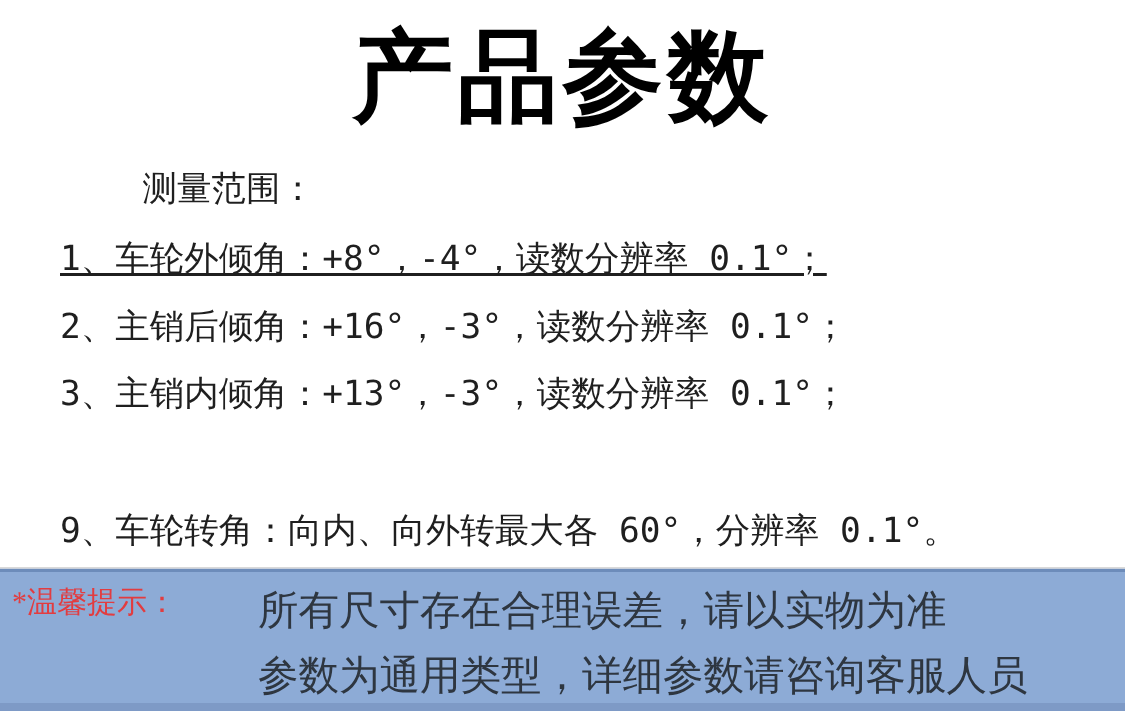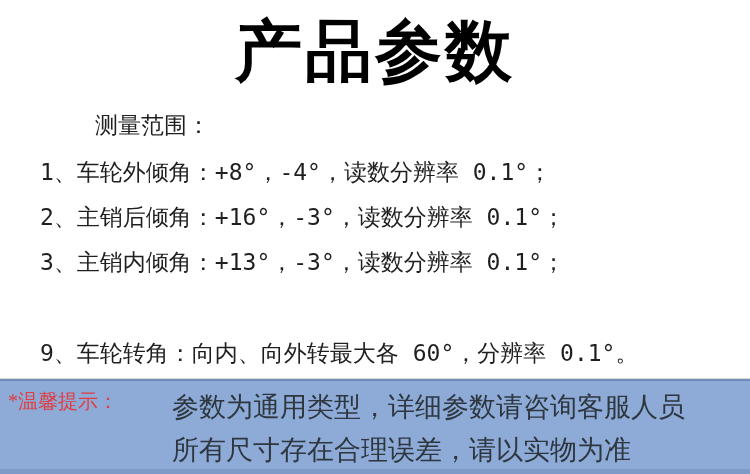--- a/index.html
+++ b/index.html
@@ -28,21 +28,21 @@
     font-family: "Liberation Sans", sans-serif;
   }
   .spec-text {
     position: absolute;
     color: #1f1f1f;
     font-size: 23px;
     white-space: nowrap;
     font-family: "DejaVu Sans Mono", monospace;
   }
   .section-label { top: 110px; left: 47px; margin-left: 48px; }
-  .item-1 { top: 157px; left: 40px; }
+  .item-1 { top: 157px; left: 40px; text-decoration: underline; }
   .item-2 { top: 202px; left: 40px; }
   .item-3 { top: 247px; left: 40px; }
   .item-4 { top: 293px; left: 40px; }
   .item-5 { top: 338px; left: 40px; }
 
   .notice {
     position: absolute;
     left: 0;
     top: 378px;
     width: 750px;
@@ -89,18 +89,18 @@
   <div class="spec-text item-2">2、主销后倾角：+16°，-3°，读数分辨率 0.1°；</div>
 
   <div class="spec-text item-3">3、主销内倾角：+13°，-3°，读数分辨率 0.1°；</div>
 
 
   <div class="spec-text item-5">9、车轮转角：向内、向外转最大各 60°，分辨率 0.1°。</div>
 
   <div class="notice">
     <div class="notice-label">*温馨提示：</div>
     <div class="notice-lines">
+      <div>所有尺寸存在合理误差，请以实物为准</div>
       <div>参数为通用类型，详细参数请咨询客服人员</div>
-      <div>所有尺寸存在合理误差，请以实物为准</div>
     </div>
   </div>
 
 </div>
 
 </body></html>

